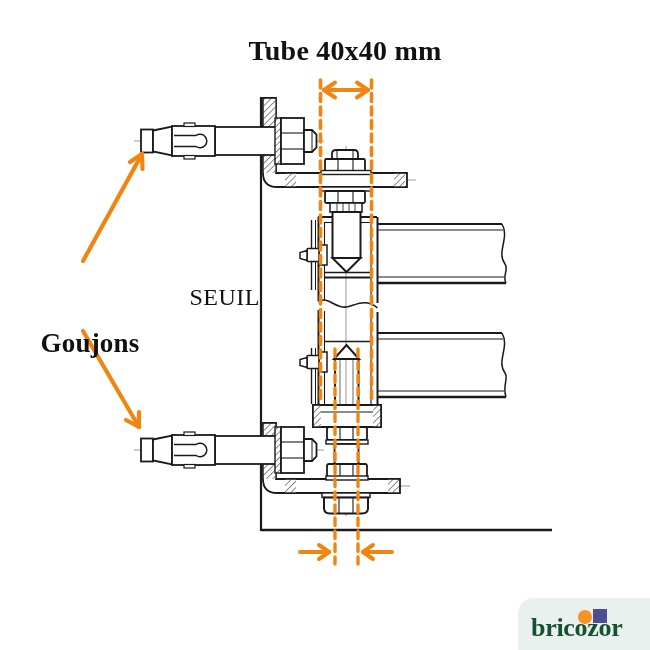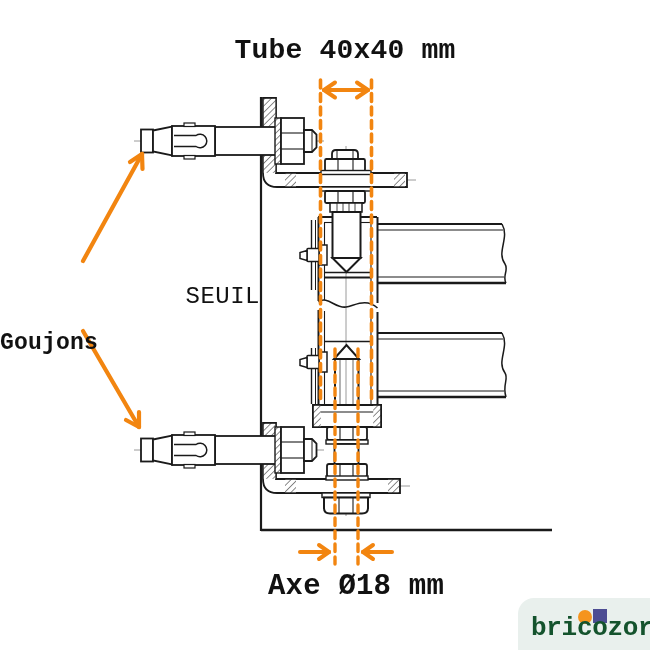--- a/index.html
+++ b/index.html
@@ -1,24 +1,24 @@
 <!DOCTYPE html>
 <html><head>
 <meta charset="utf-8">
 <style>
   html,body{margin:0;padding:0;background:#ffffff;}
   .stage{
     position:relative;width:650px;height:650px;background:#ffffff;overflow:hidden;
-    font-family:Liberation Mono, monospace;color:#111;
+    font-family:Liberation Serif, serif;color:#111;
   }
   svg{position:absolute;left:0;top:0;}
   .lbl{position:absolute;white-space:pre;color:#111;}
   .lbl.bold{font-weight:700;letter-spacing:.2px;}
   .lbl-tube{left:165px;top:37px;width:360px;text-align:center;font-size:28px;line-height:28px;}
-  .lbl-goujons{left:0px;top:258px;width:156px;text-align:left;font-size:23px;line-height:34px;}
+  .lbl-goujons{left:12px;top:258px;width:156px;text-align:center;font-size:27px;line-height:34px;}
   .lbl-pilier{left:160px;top:284px;width:100px;text-align:right;font-size:24px;line-height:26px;font-weight:400;letter-spacing:.5px;}
   .lbl-seuil{left:430px;top:537px;width:122px;text-align:right;font-size:24px;line-height:26px;font-weight:400;letter-spacing:1px;}
   .lbl-axe{left:241px;top:572px;width:230px;text-align:center;font-size:29px;line-height:29px;}
   .brand-card{
     position:absolute;left:518px;top:598px;width:132px;height:52px;
     background:#E9F0ED;border-top-left-radius:16px;
   }
   .brand-dot{position:absolute;left:578px;top:610px;width:14px;height:14px;border-radius:50%;background:#F5941E;}
   .brand-sq{position:absolute;left:593px;top:609px;width:14px;height:14px;background:#4D4D93;}
   .brand-text{position:absolute;left:531px;top:613px;font-size:26px;font-weight:700;letter-spacing:-.3px;color:#14532d;}
@@ -204,20 +204,19 @@
     <line x1="139" y1="427" x2="139" y2="412" stroke-width="4.2"></line>
     <line x1="139" y1="427" x2="126" y2="420" stroke-width="4.2"></line>
   </g>
 </svg>
 
 <div class="lbl bold lbl-tube">Tube 40x40 mm</div>
 <div class="lbl bold lbl-goujons">
   <div>Goujons</div>
 </div>
 <div class="lbl lbl-pilier">SEUIL</div>
-<div class="lbl bold lbl-axe">Axe Ø18 mm</div>
 
 <div class="brand-card"></div>
 <div class="brand-dot"></div>
 <div class="brand-sq"></div>
 <div class="brand-text">bricozor</div>
 
 </div>
 
 </body></html>

